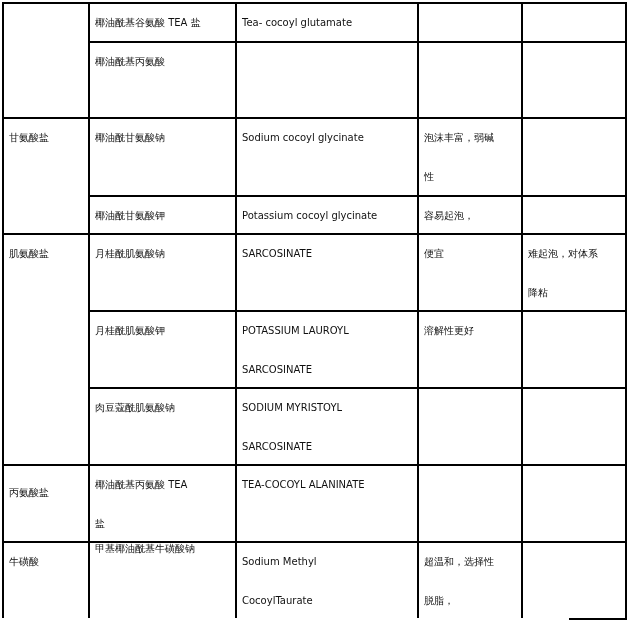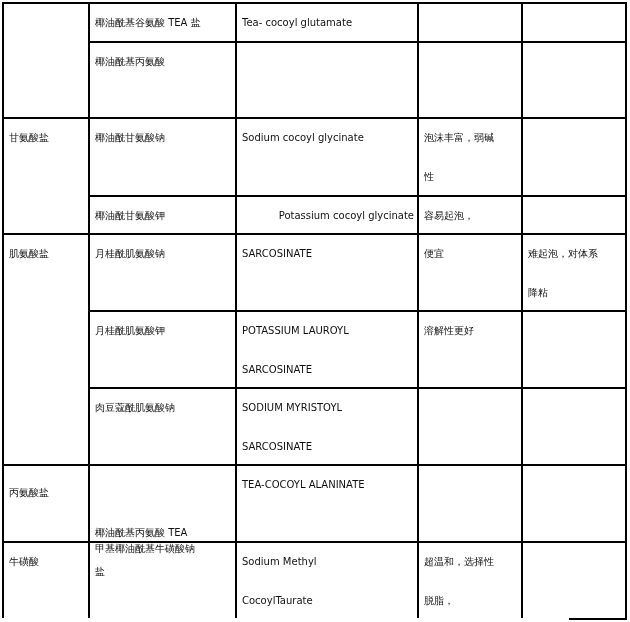--- a/index.html
+++ b/index.html
@@ -57,21 +57,21 @@
       <span class="ln">Sodium cocoyl glycinate</span>
     </div>
     <div class="cell" style="left: 424px; top: 119px; width: 94px;">
       <span class="ln">泡沫丰富，弱碱</span>
       <span class="ln">性</span>
     </div>
     <div class="cell" style="left: 528px; top: 119px; width: 94px;"></div>
     <div class="cell" style="left: 95px; top: 197px; width: 137px;">
       <span class="ln">椰油酰甘氨酸钾</span>
     </div>
-    <div class="cell" style="left: 242px; top: 197px; width: 172px; text-align: right;">
+    <div class="cell" style="left: 242px; top: 197px; width: 172px;">
       <span class="ln">Potassium cocoyl glycinate</span>
     </div>
     <div class="cell" style="left: 424px; top: 197px; width: 94px;">
       <span class="ln">容易起泡，</span>
     </div>
     <div class="cell" style="left: 528px; top: 197px; width: 94px;"></div>
     <div class="cell" style="left: 9px; top: 235px; width: 76px;">
       <span class="ln">肌氨酸盐</span>
     </div>
     <div class="cell" style="left: 95px; top: 235px; width: 137px;">
@@ -103,21 +103,21 @@
     </div>
     <div class="cell" style="left: 242px; top: 389px; width: 172px;">
       <span class="ln">SODIUM MYRISTOYL</span>
       <span class="ln">SARCOSINATE</span>
     </div>
     <div class="cell" style="left: 424px; top: 389px; width: 94px;"></div>
     <div class="cell" style="left: 528px; top: 389px; width: 94px;"></div>
     <div class="cell" style="left: 9px; top: 466px; width: 76px; margin-top: 8px;">
       <span class="ln">丙氨酸盐</span>
     </div>
-    <div class="cell" style="left: 95px; top: 466px; width: 137px; margin-top: 48px;">
+    <div class="cell" style="left: 95px; top: 466px; width: 137px;">
       <span class="ln">椰油酰基丙氨酸  TEA</span>
       <span class="ln">盐</span>
     </div>
     <div class="cell" style="left: 242px; top: 466px; width: 172px;">
       <span class="ln">TEA-COCOYL ALANINATE</span>
     </div>
     <div class="cell" style="left: 424px; top: 466px; width: 94px;"></div>
     <div class="cell" style="left: 528px; top: 466px; width: 94px;"></div>
     <div class="cell" style="left: 9px; top: 543px; width: 76px;">
       <span class="ln">牛磺酸</span>

